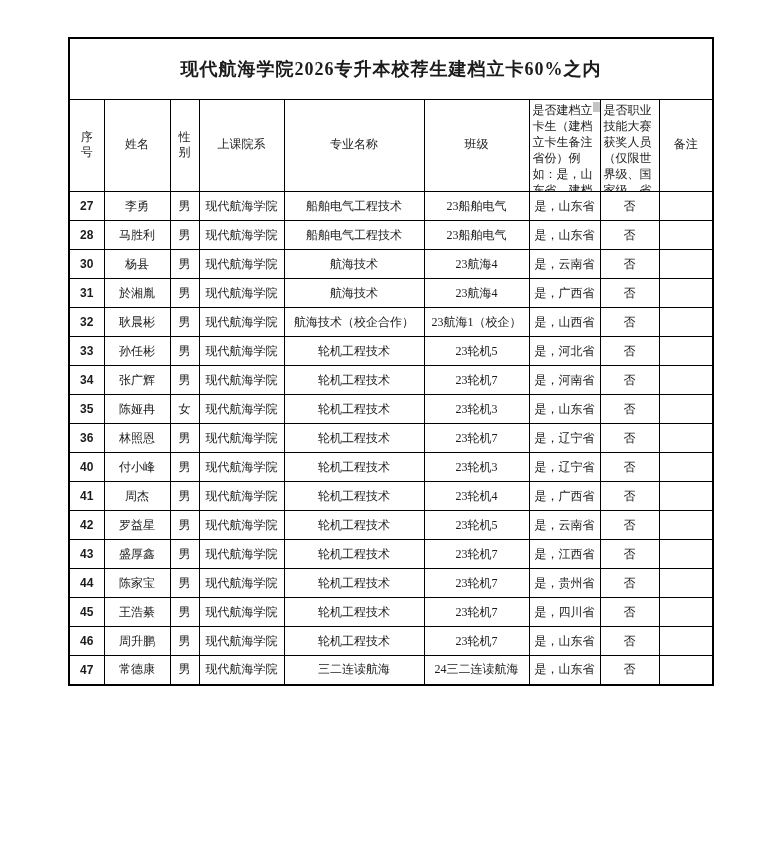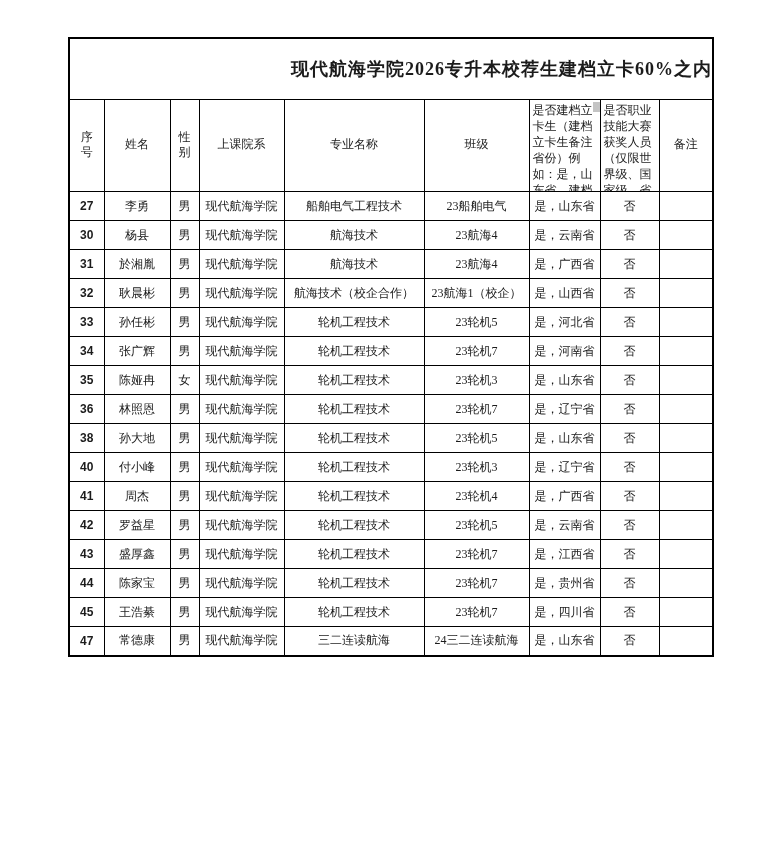--- a/index.html
+++ b/index.html
@@ -2,21 +2,21 @@
 <html><head>
 <meta charset="utf-8">
 <style>
   html,body{margin:0;padding:0;background:#ffffff;}
   .page{position:relative;width:780px;height:845px;background:#ffffff;overflow:hidden;
         color:#1b1b1b;font-family:"Liberation Serif", serif;}
   table.roster{position:absolute;left:68px;top:37px;width:644px;
         border-collapse:collapse;table-layout:fixed;border:2px solid #000;}
   .roster th,.roster td{border:1px solid #000;padding:0;overflow:hidden;}
   
-  .title-cell{height:60px;font-size:18px;font-weight:bold;text-align:right;
+  .title-cell{height:60px;font-size:18px;font-weight:bold;text-align:center;
         vertical-align:middle;letter-spacing:1px;}
   
   .header-row{height:91px;}
   .header-row th{font-weight:normal;font-size:12px;vertical-align:top;text-align:center;}
   .hwrap{height:89px;display:flex;align-items:center;justify-content:center;
         white-space:pre-line;line-height:15px;padding:0 12px;}
   th.hc7,th.hc8{position:relative;margin-top:30px;}
   th.hc7 .hwrap,th.hc8 .hwrap{align-items:flex-start;justify-content:flex-start;
         text-align:left;overflow:hidden;line-height:16px;padding:2px 1px 0 3px;}
   .note-marker{position:absolute;top:2px;right:0;width:7px;height:10px;background:#c4c4c4;}
@@ -94,20 +94,31 @@
           <td>李勇</td>
           <td>男</td>
           <td>现代航海学院</td>
           <td>船舶电气工程技术</td>
           <td>23船舶电气</td>
           <td>是，山东省</td>
           <td>否</td>
           <td></td>
         </tr>
         <tr>
+          <td>28</td>
+          <td>马胜利</td>
+          <td>男</td>
+          <td>现代航海学院</td>
+          <td>船舶电气工程技术</td>
+          <td>23船舶电气</td>
+          <td>是，山东省</td>
+          <td>否</td>
+          <td></td>
+        </tr>
+        <tr>
           <td>30</td>
           <td>杨县</td>
           <td>男</td>
           <td>现代航海学院</td>
           <td>航海技术</td>
           <td>23航海4</td>
           <td>是，云南省</td>
           <td>否</td>
           <td></td>
         </tr>
@@ -171,31 +182,20 @@
           <td>林照恩</td>
           <td>男</td>
           <td>现代航海学院</td>
           <td>轮机工程技术</td>
           <td>23轮机7</td>
           <td>是，辽宁省</td>
           <td>否</td>
           <td></td>
         </tr>
         <tr>
-          <td>38</td>
-          <td>孙大地</td>
-          <td>男</td>
-          <td>现代航海学院</td>
-          <td>轮机工程技术</td>
-          <td>23轮机5</td>
-          <td>是，山东省</td>
-          <td>否</td>
-          <td></td>
-        </tr>
-        <tr>
           <td>40</td>
           <td>付小峰</td>
           <td>男</td>
           <td>现代航海学院</td>
           <td>轮机工程技术</td>
           <td>23轮机3</td>
           <td>是，辽宁省</td>
           <td>否</td>
           <td></td>
         </tr>
@@ -244,20 +244,31 @@
           <td></td>
         </tr>
         <tr>
           <td>45</td>
           <td>王浩綦</td>
           <td>男</td>
           <td>现代航海学院</td>
           <td>轮机工程技术</td>
           <td>23轮机7</td>
           <td>是，四川省</td>
+          <td>否</td>
+          <td></td>
+        </tr>
+        <tr>
+          <td>46</td>
+          <td>周升鹏</td>
+          <td>男</td>
+          <td>现代航海学院</td>
+          <td>轮机工程技术</td>
+          <td>23轮机7</td>
+          <td>是，山东省</td>
           <td>否</td>
           <td></td>
         </tr>
         <tr>
           <td>47</td>
           <td>常德康</td>
           <td>男</td>
           <td>现代航海学院</td>
           <td>三二连读航海</td>
           <td>24三二连读航海</td>

